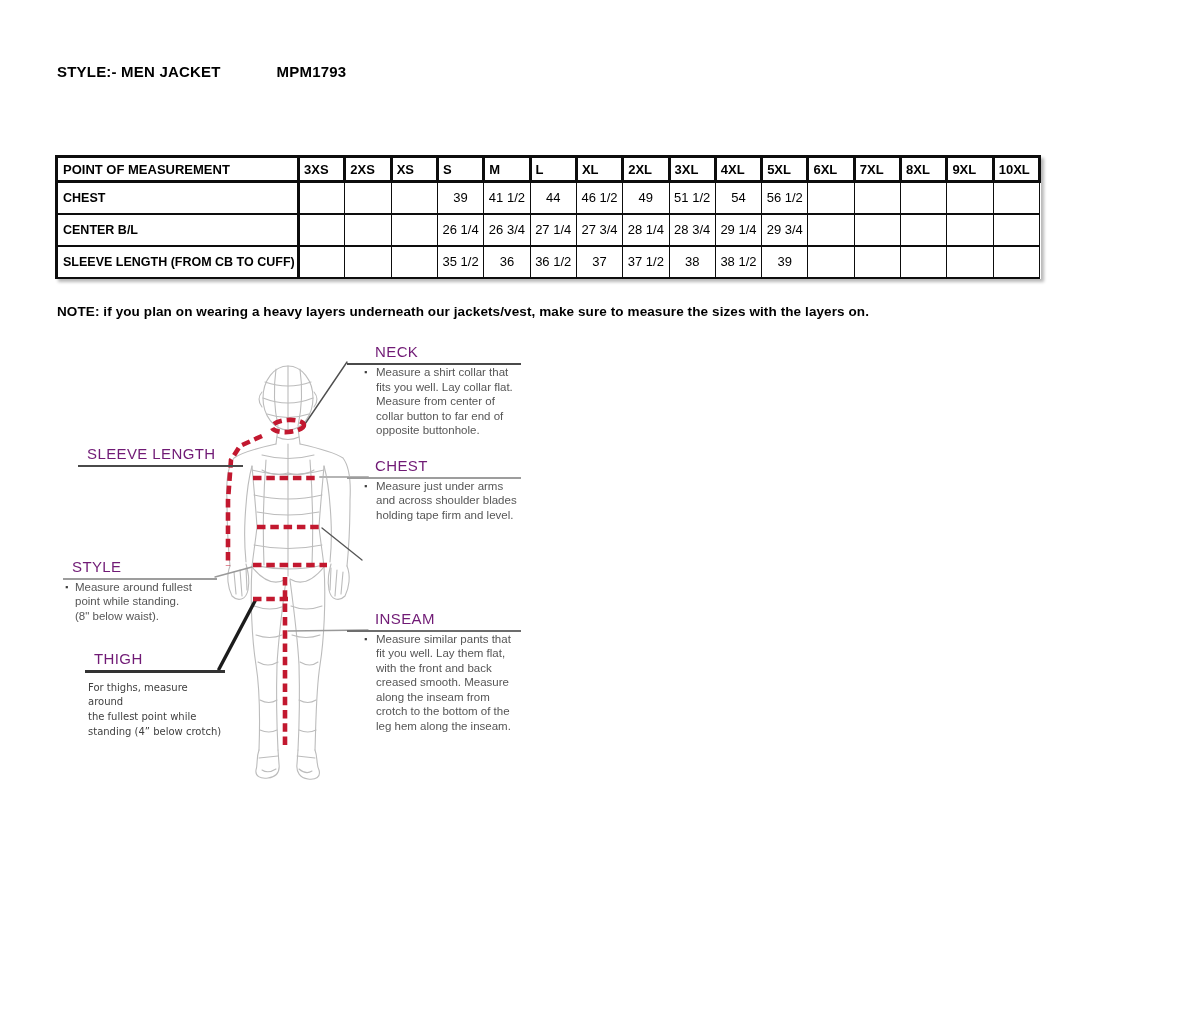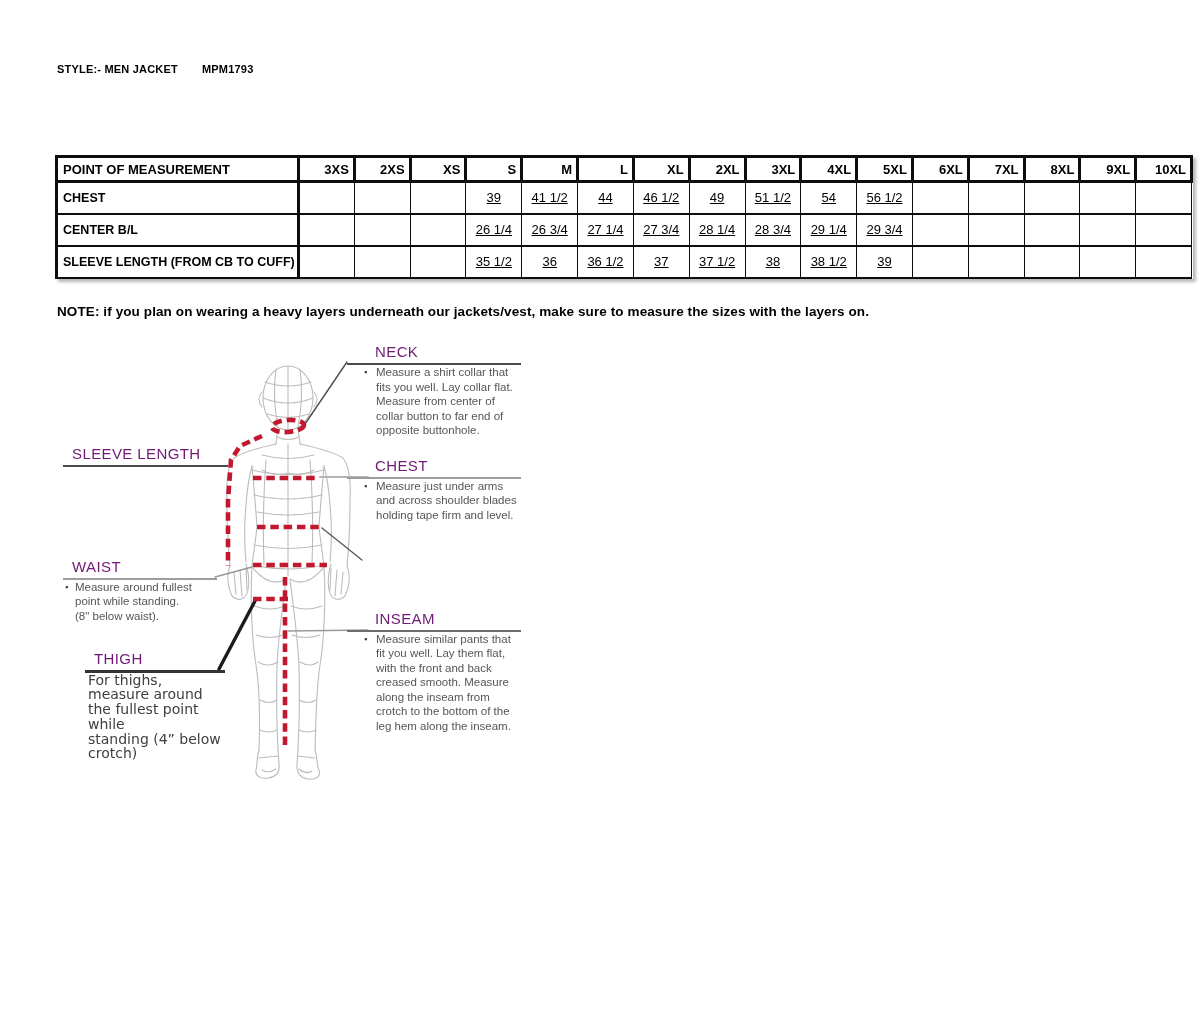--- a/index.html
+++ b/index.html
@@ -2,48 +2,47 @@
 <html><head>
 <meta charset="utf-8">
 <style>
   html,body{margin:0;padding:0;background:#ffffff;}
   #page{
     position:relative; width:1200px; height:1033px; background:#ffffff;
     font-family:"Liberation Sans", sans-serif; color:#000; overflow:hidden;
   }
 
   
-  #title-row{position:absolute; left:57px; top:63px; display:flex; gap:24px;
-    font-size:11px; font-weight:bold; letter-spacing:0.2px;}
+  #title-row{position:absolute; left:57px; top:63px; display:flex; gap:56px;
+    font-size:15px; font-weight:bold; letter-spacing:0.2px;}
 
   
   #size-table-wrap{position:absolute; left:55px; top:155px;}
   table.size-chart{
-    border-collapse:collapse; table-layout:fixed; width:1138px;
+    border-collapse:collapse; table-layout:fixed; width:986px;
     box-shadow:3px 3px 3px rgba(0,0,0,0.28);
     background:#fff;
   }
   table.size-chart col.c-label{width:242px;}
   table.size-chart th, table.size-chart td{
     border:2px solid #0d0d0d; padding:0 4px; background:#fff;
     overflow:hidden; white-space:nowrap;
   }
   table.size-chart thead th{
-    border-width:3px; font-size:13px; font-weight:bold; text-align:right; height:22px;
+    border-width:3px; font-size:13px; font-weight:bold; text-align:left; height:22px;
   }
   table.size-chart thead th.poml{text-align:left; padding-left:5px;}
   table.size-chart tbody tr{height:32px;}
   table.size-chart tbody th{
     text-align:left; font-size:12.5px; font-weight:bold; padding-left:5px;
     border-width:2.5px 3px 2.5px 3px;
   }
   table.size-chart tbody td{
     text-align:center; font-size:13px; font-weight:normal;
     border-width:2.5px 1.6px;
-    text-decoration:underline;
   }
 
   
   #note-line{position:absolute; left:57px; top:304px; font-size:13.5px; font-weight:bold; letter-spacing:0.1px;}
 
   
   .guide-sec{position:absolute; z-index:2;}
   .g-head{
     font-size:15px; color:#701a75; letter-spacing:0.4px; line-height:16px;
   }
@@ -68,28 +67,28 @@
   .sec-left .g-body.bulleted::before{left:2px;}
 
   #sec-neck{top:344px;}
   #sec-chest{top:458px;}
   #sec-chest .g-rule{background:#9d9d9d; height:1.6px;}
   #sec-waist{top:542px;}
   #sec-waist .g-rule{background:#9d9d9d; height:1.6px;}
   #sec-inseam{top:611px;}
   #sec-inseam .g-rule{background:#6d6d6d; height:1.6px;}
 
-  #sec-sleeve{left:63px; top:446px; width:165px;}
+  #sec-sleeve{left:78px; top:446px; width:165px;}
   #sec-seat{left:63px; top:559px; width:154px;}
   #sec-seat .g-rule{background:#9d9d9d; height:1.6px;}
   #sec-thigh{left:85px; top:651px; width:140px;}
   #sec-thigh .g-rule{background:#333; height:2.5px;}
   #sec-thigh .g-body{
-    font-family:"DejaVu Sans", sans-serif; font-size:14px; color:#3f3f3f;
-    line-height:14.8px; padding-left:3px; 
+    font-family:"DejaVu Sans", sans-serif; font-size:10px; color:#3f3f3f;
+    line-height:14.8px; padding-left:3px; margin-top:8px;
   }
 
   
   #figure-svg{position:absolute; left:0; top:0; z-index:1; pointer-events:none;}
 </style>
 </head>
 <body>
 
 <div id="page">
 
@@ -234,21 +233,21 @@
 crotch to the bottom of the
 leg hem along the inseam.</div>
   </div>
 
   <div class="guide-sec sec-left" id="sec-sleeve">
     <div class="g-head">SLEEVE LENGTH</div>
     <div class="g-rule"></div>
   </div>
 
   <div class="guide-sec sec-left" id="sec-seat">
-    <div class="g-head">WAIST</div>
+    <div class="g-head">STYLE</div>
     <div class="g-rule"></div>
     <div class="g-body bulleted">Measure around fullest
 point while standing.
 (8" below waist).</div>
   </div>
 
   <div class="guide-sec sec-left" id="sec-thigh">
     <div class="g-head">THIGH</div>
     <div class="g-rule"></div>
     <div class="g-body">For thighs, measure around

